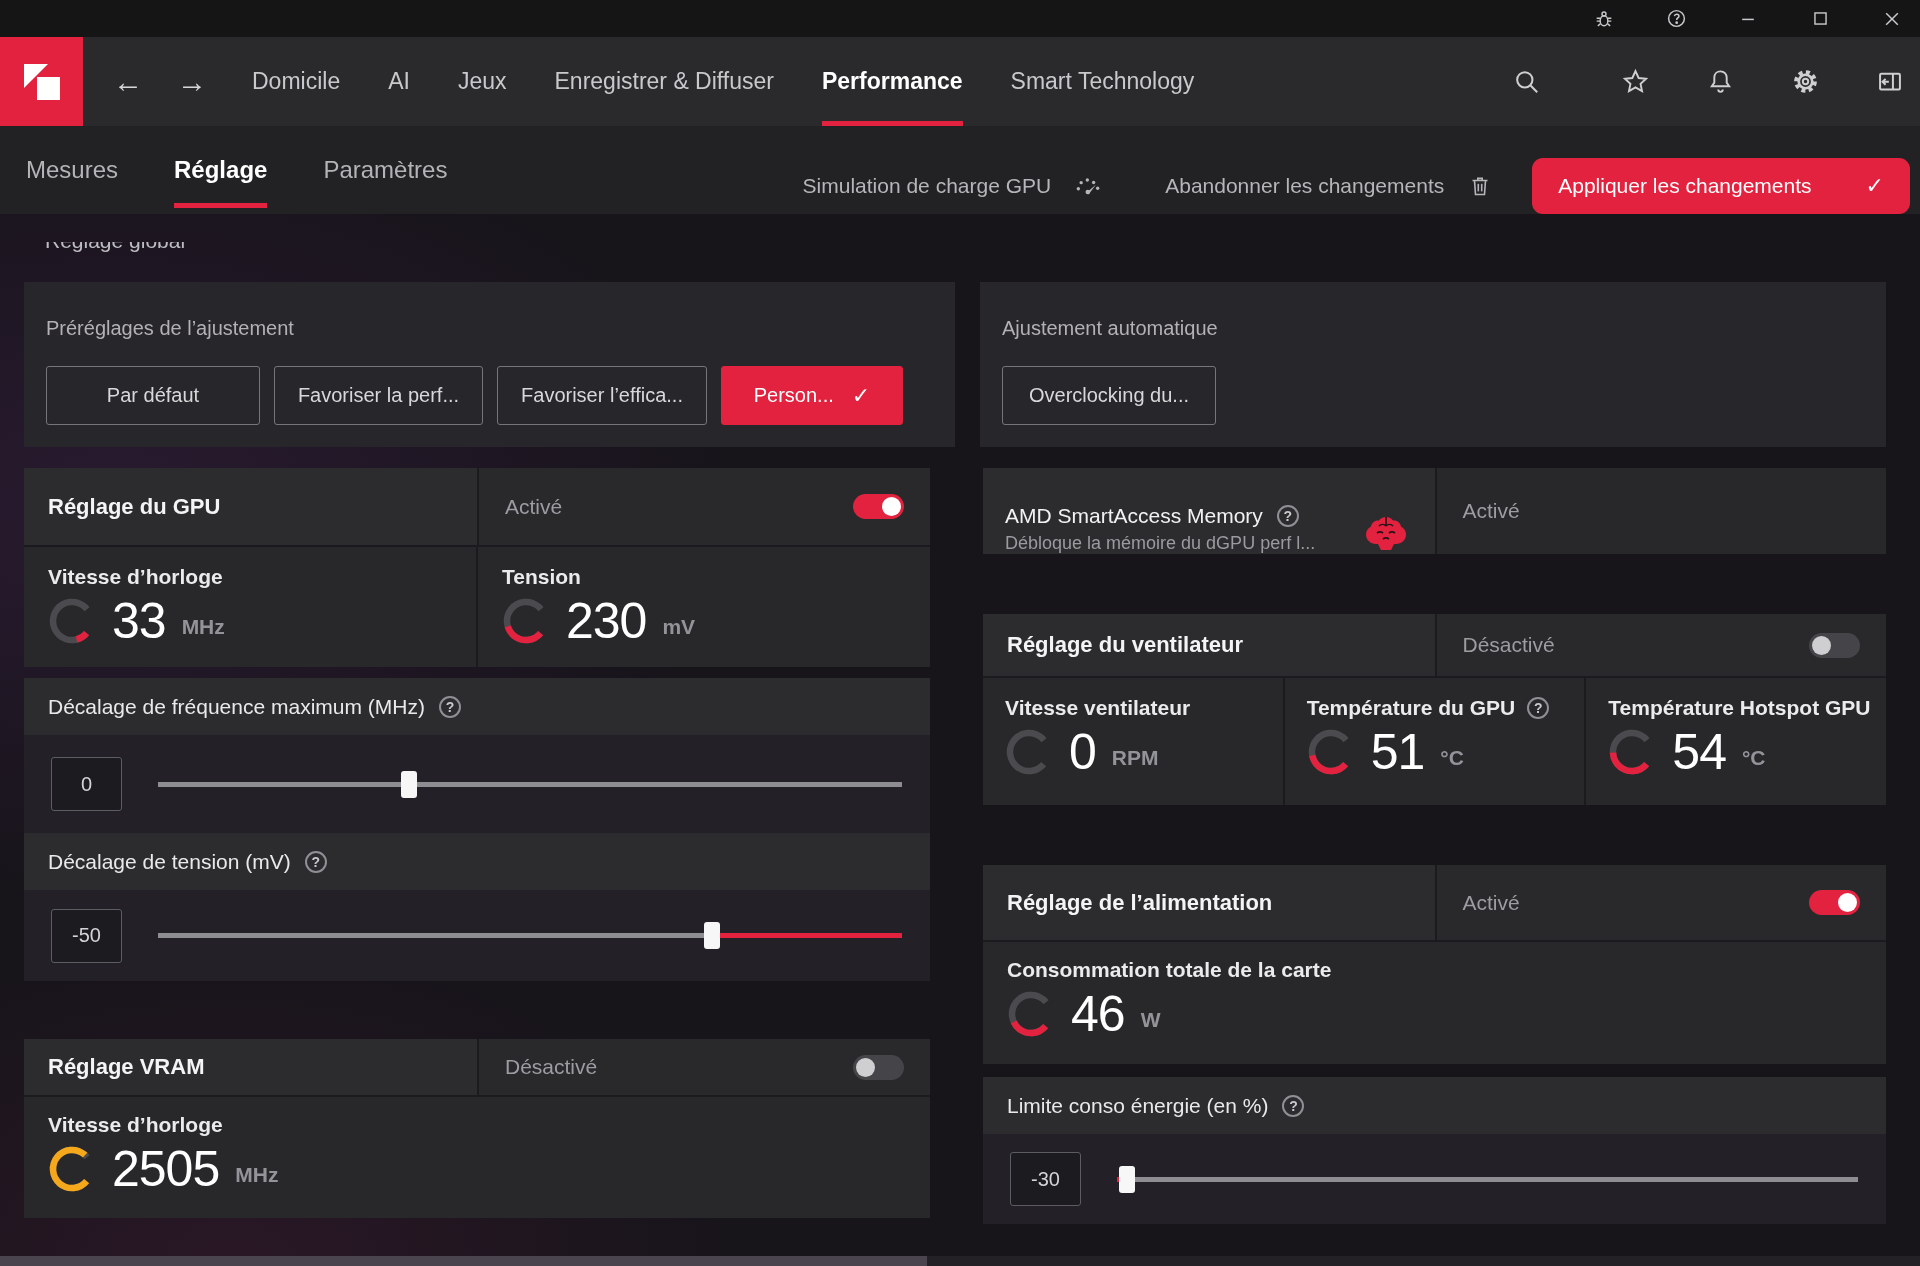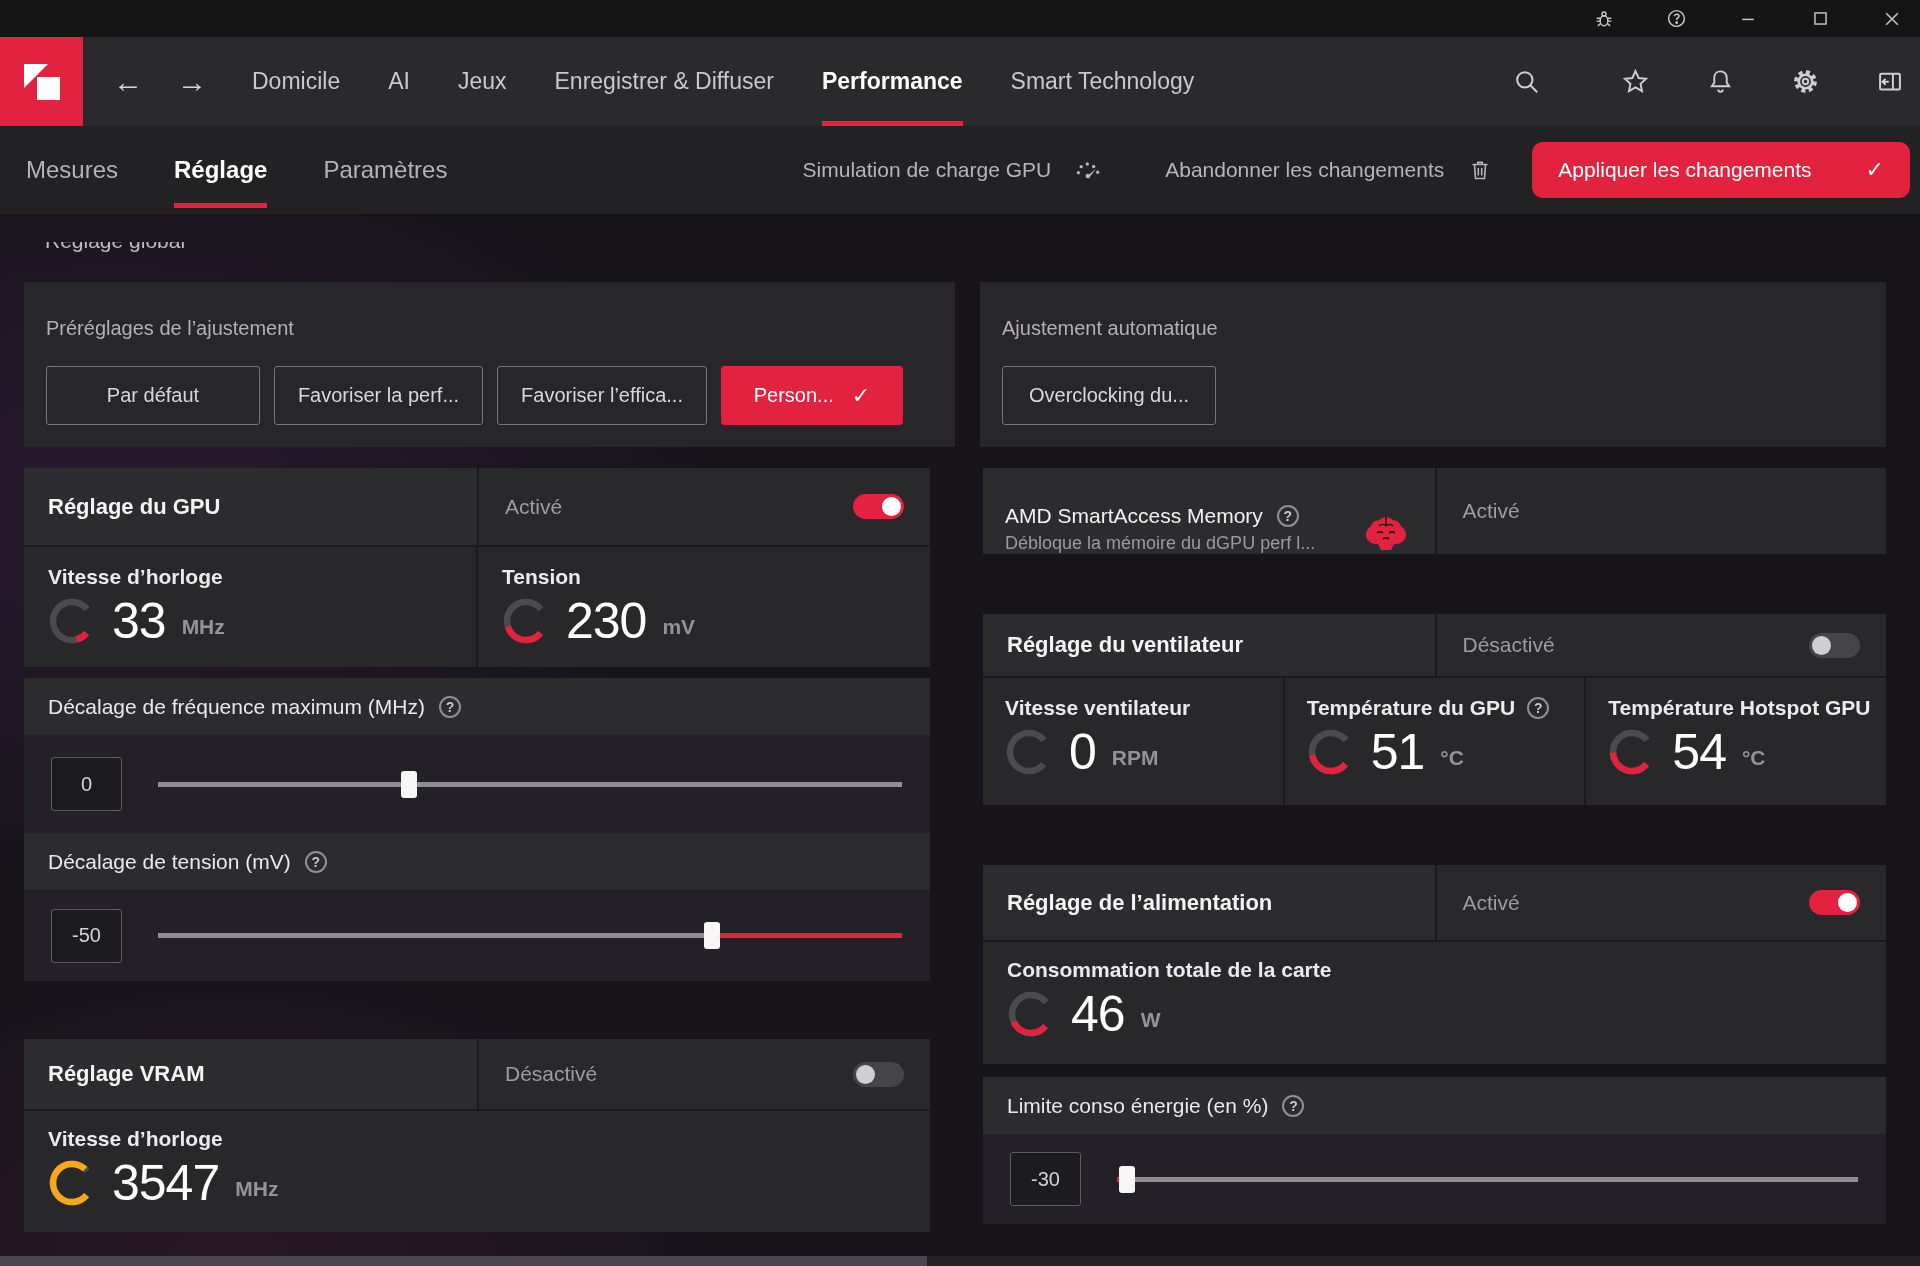--- a/index.html
+++ b/index.html
@@ -18,21 +18,21 @@
 .nav-arrows{display:flex;align-items:center;gap:28px;margin-left:27px}
 .nav-arrow{font-size:30px;color:#d6d6da;width:36px;text-align:center}
 .nav-items{display:flex;margin-left:42px;gap:48px}
 .nav-item{display:flex;align-items:center;font-size:23px;color:#c9c9cd;position:relative;white-space:nowrap}
 .nav-item.active{color:#fff;font-weight:700}
 .nav-item.active::after{content:"";position:absolute;left:0;right:0;bottom:0;height:5px;background:#e2223e}
 .nav-icons{margin-left:auto;display:flex;align-items:center;gap:57px;padding-right:16px}
 .icon-btn{display:flex;align-items:center;justify-content:center;width:28px;height:28px}
 .icon-btn.search{margin-right:24px}
 
-.subnav{height:88px;background:#222224;display:flex;align-items:center;padding-left:26px}
+.subnav{height:88px;background:#222224;display:flex;align-items:flex-end;padding-left:26px}
 .tab{height:100%;display:flex;align-items:center;font-size:24px;color:#b4b4b8;position:relative;margin-right:56px;white-space:nowrap}
 .tab.active{color:#fff;font-weight:700}
 .tab.active::after{content:"";position:absolute;left:0;right:0;bottom:6px;height:5px;background:#e2223e}
 .subnav-right{margin-left:auto;display:flex;align-items:center;padding-right:10px}
 .sim-label,.discard-label{font-size:21px;color:#b6b6ba;white-space:nowrap}
 .gauge-mini{margin-left:22px;display:flex}
 .discard-label{margin-left:62px}
 .trash{margin-left:24px;display:flex}
 .apply-btn{margin-left:40px;height:56px;background:#e2223e;border:none;border-radius:11px;display:flex;align-items:center;padding:0 26px;gap:54px;color:#fff;font-size:21px;font-family:inherit;white-space:nowrap}
 .apply-check{font-size:22px;font-weight:700}
@@ -47,21 +47,21 @@
 .preset-label{font-size:20px;color:#b3b0b6}
 .preset-buttons{display:flex;gap:14px;margin-top:26px}
 .pbtn{height:59px;background:transparent;border:1px solid #75757c;border-radius:3px;color:#d8d8da;font-size:20px;font-family:inherit;display:flex;align-items:center;justify-content:center;gap:18px;white-space:nowrap}
 .pbtn.active{background:#e2223e;border-color:#e2223e;color:#fff}
 .pb0{width:214px}.pb1{width:210px}.pb2{width:209px}.pb3{width:182px}.pb-auto{width:214px}
 .columns{display:flex;gap:53px;margin:21px 0 0 24px}
 .col-left{width:906px}
 .col-right{width:903px}
 
 .card-header{display:flex;height:77px}
-.card-header.h62{height:62px}.card-header.h70{height:70px}.card-header.h75{height:75px}
+.card-header.h62{height:62px}.card-header.h70{height:56px}.card-header.h75{height:75px}
 .ch-left{flex:0 0 50%;background:#2c2c2e;display:flex;align-items:center;padding-left:24px}
 .ch-right{flex:1;background:#29292b;border-left:2px solid #1b1a1e;display:flex;align-items:center;padding:0 26px}
 .card-title{font-size:22px;font-weight:700;color:#f4f4f6;white-space:nowrap}
 .status{font-size:21px;color:#9c9ca2}
 .toggle{margin-left:auto;width:51px;height:25px;border-radius:13px;position:relative;flex:0 0 51px;cursor:default}
 .toggle.on{background:#e2223e}
 .toggle.off{background:#454549}
 .knob{position:absolute;top:3px;width:19px;height:19px;border-radius:50%;background:#fff}
 .toggle.on .knob{right:3px}
 .toggle.off .knob{left:3px;background:#cfcfd2}
@@ -351,21 +351,21 @@
             <div class="metric-label">Vitesse d’horloge</div>
             <div class="vrow">
               <span class="gauge">
                   <svg width="48" height="48" viewBox="0 0 48 48">
                     <g transform="rotate(39.599999999999994 24 24)">
                       <circle cx="24" cy="24" r="19" fill="none" stroke="#4b4b4f" stroke-width="6.5" stroke-dasharray="93.11680625240146 119.38052083641213"></circle>
                       <circle cx="24" cy="24" r="19" fill="none" stroke="#f5a81c" stroke-width="6.5" stroke-dasharray="90.32330206482942 119.38052083641213"></circle>
                     </g>
                   </svg>
                 </span>
-              <span class="big-num">3547</span>
+              <span class="big-num">2505</span>
               <span class="unit">MHz</span>
             </div>
           </div>
         </div>
 
       </div>
 
       <div class="col-right">
 
         <div class="sam-card">

